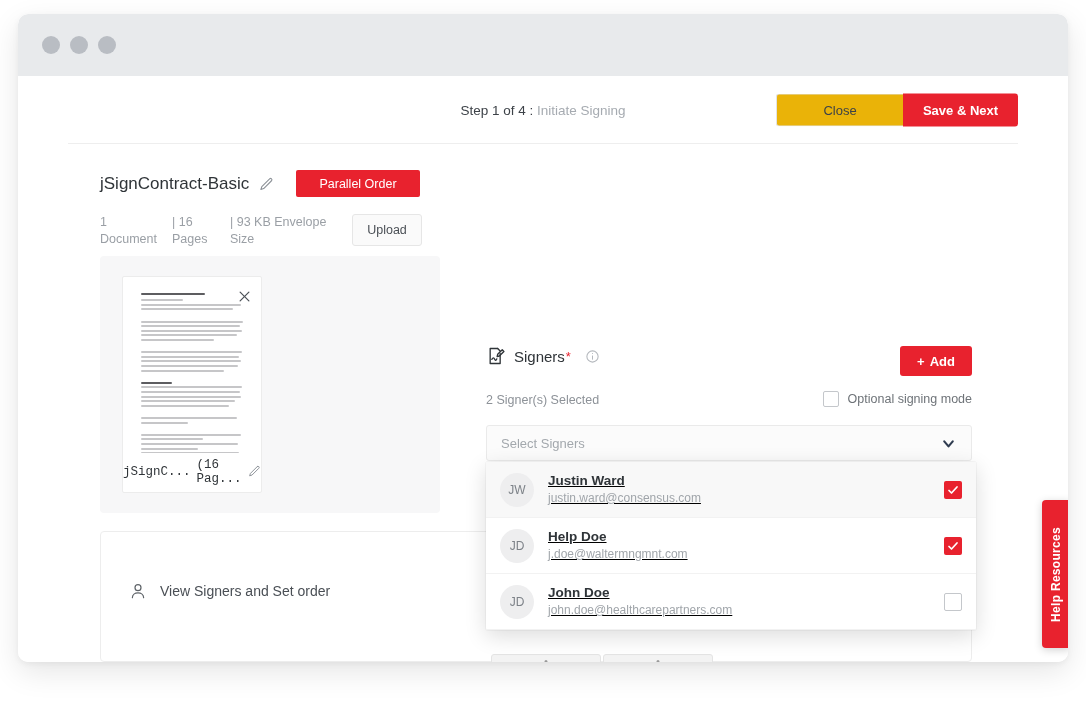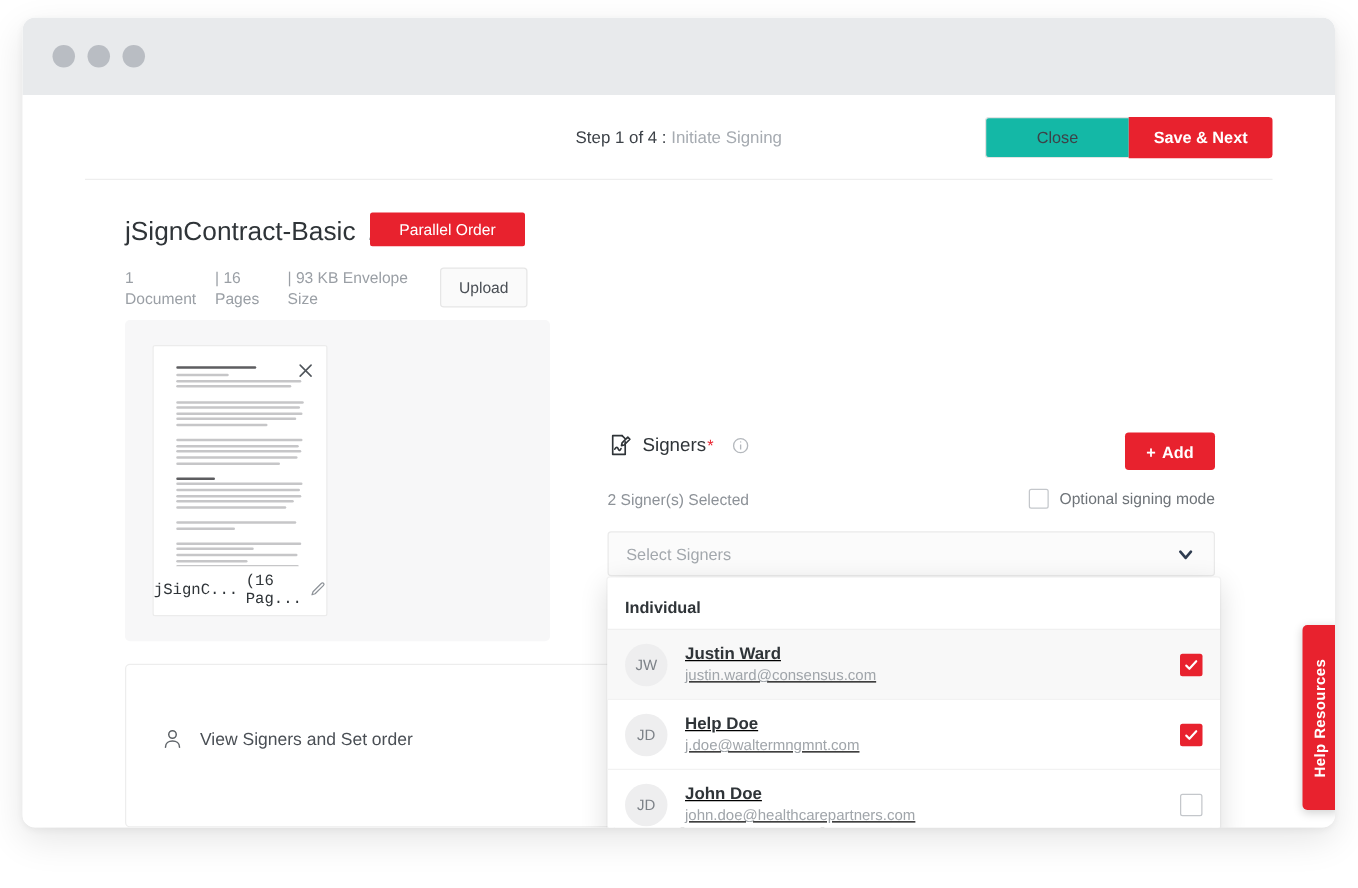--- a/index.html
+++ b/index.html
@@ -58,22 +58,22 @@
     color: #3d4248;
   }
   .step-text .muted { color: #a6abb1; }
   .hdr-actions {
     position: absolute;
     right: 0; top: 50%;
     transform: translateY(-50%);
     display: flex;
   }
   .btn-close {
-    width: 115px; height: 33px;
-    background: #14b8a6;
+    width: 127px; height: 33px;
+    background: #eab308;
     border: 1px solid #e3e3e3;
     border-right: none;
     border-radius: 3px 0 0 3px;
     font-size: 13px;
     color: #3d4248;
     display: flex; align-items: center; justify-content: center;
     cursor: pointer;
   }
   .btn-savenext {
     width: 115px; height: 33px;
@@ -86,21 +86,21 @@
     cursor: pointer;
   }
 
   
   .doc-title-row {
     position: absolute;
     left: 82px; top: 98px;
     display: flex; align-items: center;
   }
   .doc-title {
-    font-size: 21px;
+    font-size: 17px;
     color: #2f3438;
   }
   .pencil { margin-left: 10px; cursor: pointer; display: flex; }
 
   
   .stats-row {
     position: absolute;
     left: 82px; top: 138px;
     display: flex; align-items: flex-start;
   }
@@ -489,21 +489,20 @@
       <div class="select-box" style="left:0">
         <span class="select-ph">Select Signers</span>
         <span style="display:flex">
           <svg width="17" height="17" viewBox="0 0 24 24" fill="none" stroke="#2f3c50" stroke-width="3" stroke-linecap="round" stroke-linejoin="round">
               <polyline points="6 9 12 16 18 9"></polyline>
             </svg>
         </span>
       </div>
 
       <div class="dropdown" style="left:0">
-        <div class="dd-group">Individual</div>
 
         <div class="dd-item selected-row">
           <div class="avatar">JW</div>
           <div class="dd-meta">
             <div class="dd-name">Justin Ward</div>
             <div class="dd-email">justin.ward@consensus.com</div>
           </div>
           <div class="cb-checked">
             <svg width="12" height="12" viewBox="0 0 24 24" fill="none" stroke="#fff" stroke-width="3.4" stroke-linecap="round" stroke-linejoin="round">
                 <polyline points="4 13 9 18 20 6"></polyline>

